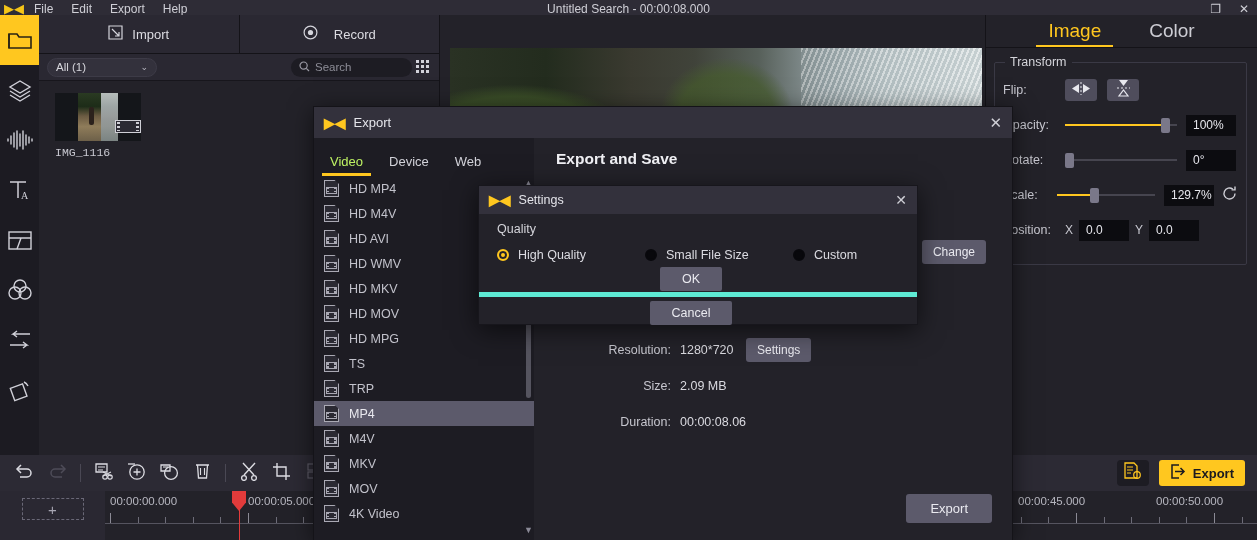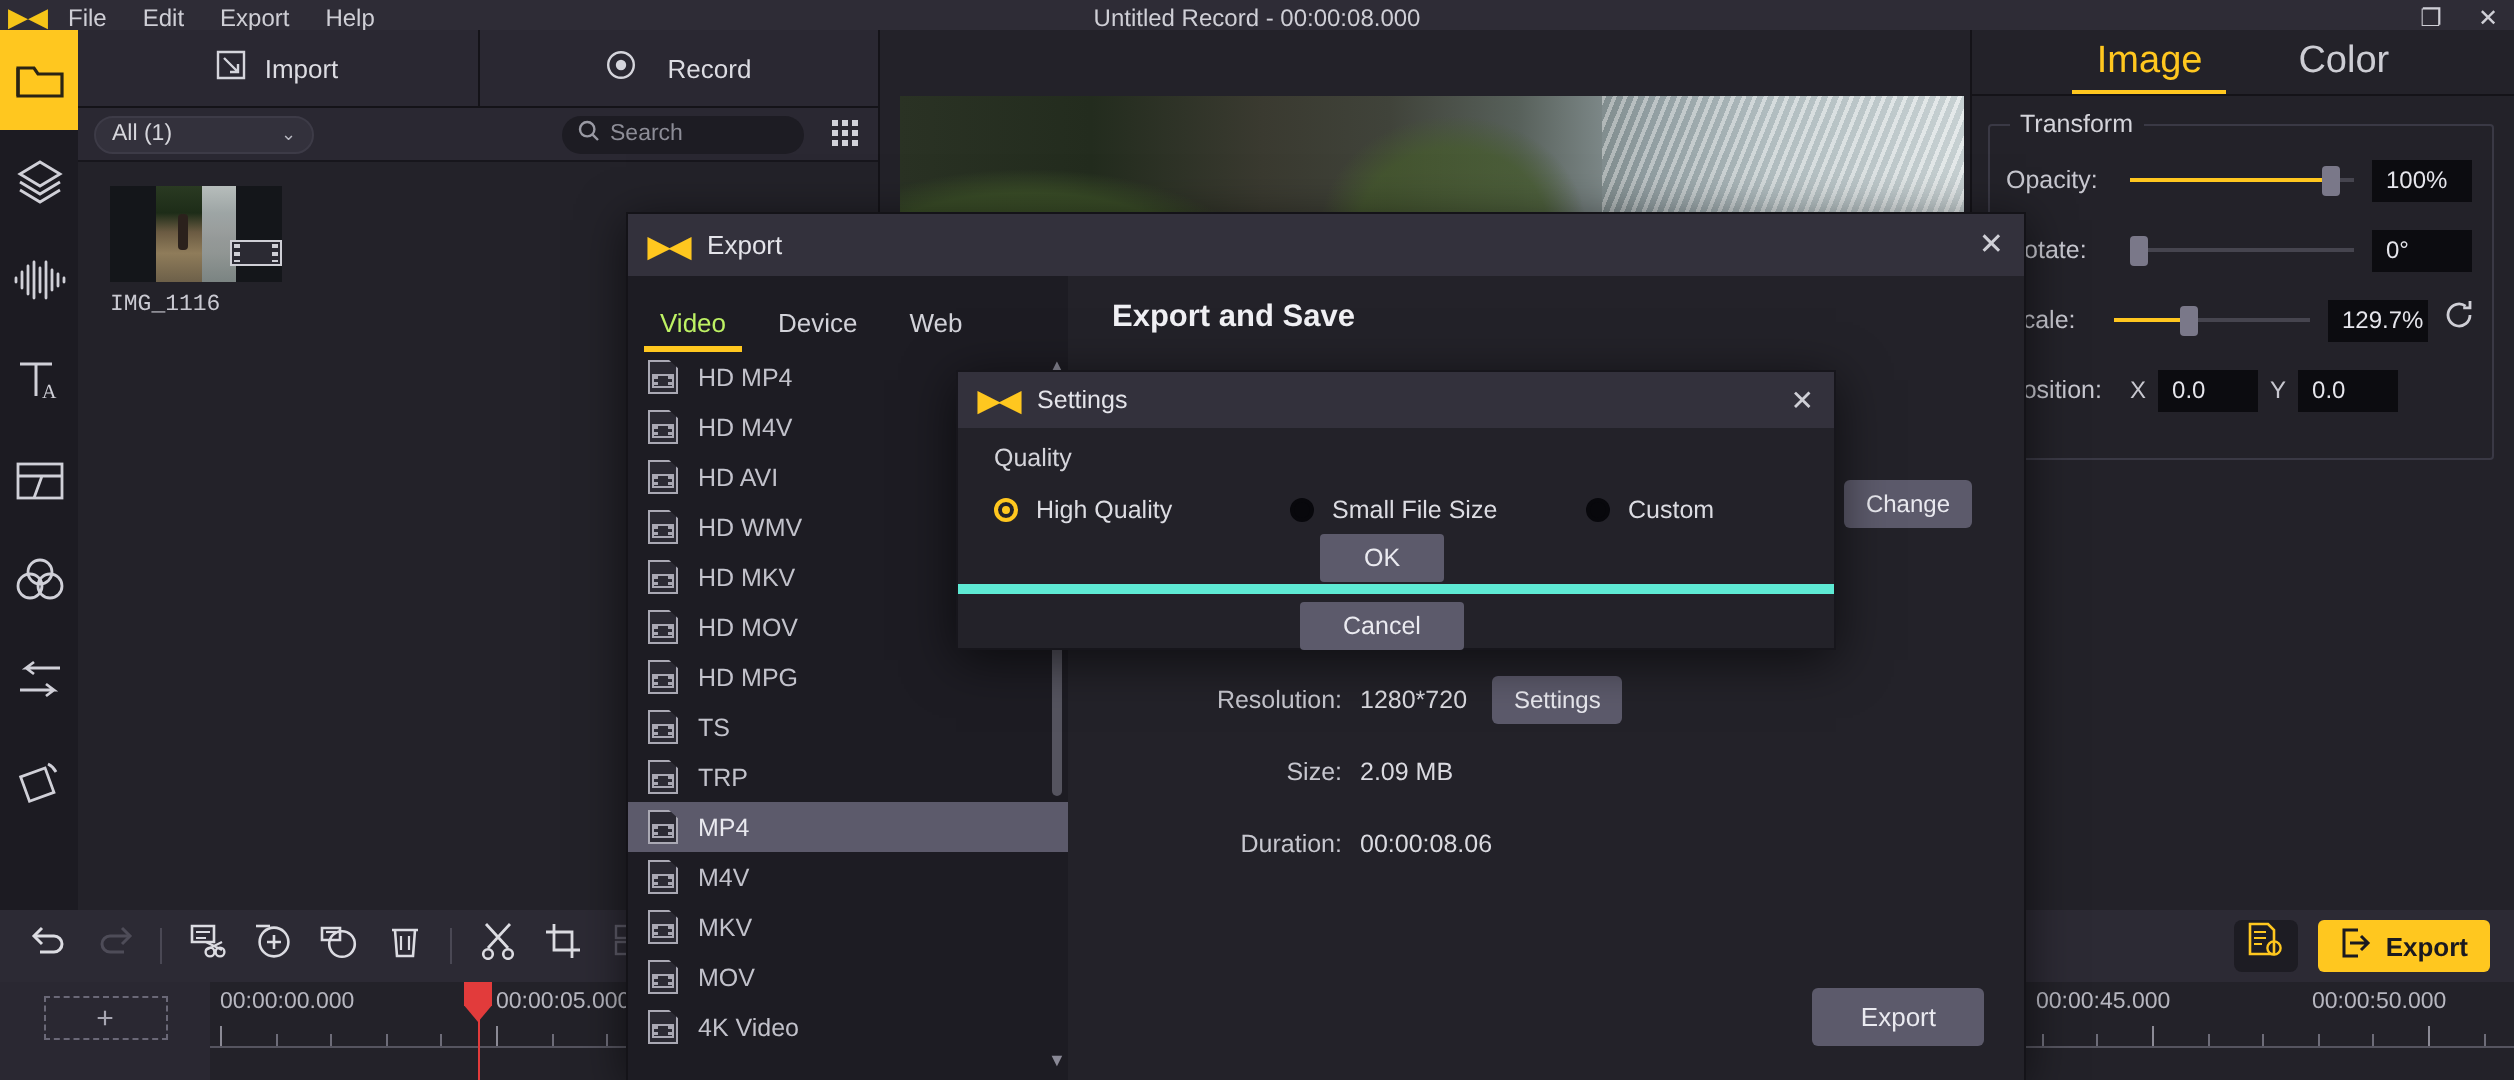--- a/index.html
+++ b/index.html
@@ -44,21 +44,21 @@
   .media-tabs {
     height: 39px; display: flex; background: #2a2832; border-bottom: 1px solid #141318;
   }
   .media-tab {
     flex: 1; display: flex; align-items: center; justify-content: center; gap: 9px;
     font-size: 13px; color: #dcdce2; cursor: pointer;
   }
   .media-tab + .media-tab { border-left: 1px solid #141318; gap: 16px; }
   .media-filterbar {
     height: 27px; background: #2a2832; display: flex; align-items: center;
-    padding: 0 8px; gap: 14px; border-bottom: 1px solid #17161c;
+    padding: 0 8px; gap: 4px; border-bottom: 1px solid #17161c;
   }
   .filter-select {
     width: 110px; height: 19px; background: #33313c; border: 1px solid #3d3b47;
     border-radius: 10px; font-size: 11.5px; color: #d6d6dc;
     display: flex; align-items: center; padding: 0 8px; cursor: pointer;
   }
   .filter-select .chev { margin-left: auto; font-size: 9px; color: #b9b9c2; }
   .search-box {
     margin-left: auto; width: 121px; height: 19px; background: #1d1c23;
     border-radius: 10px; display: flex; align-items: center; gap: 5px;
@@ -270,21 +270,21 @@
 <div id="app">
 
   <div class="titlebar">
     <div class="tb-logo">▶◀</div>
     <div class="tb-menu">
       <span>File</span>
       <span>Edit</span>
       <span>Export</span>
       <span>Help</span>
     </div>
-    <div class="tb-title">Untitled Record - 00:00:08.000</div>
+    <div class="tb-title">Untitled Search - 00:00:08.000</div>
     <div class="tb-win">
       <span>❐</span>
       <span>✕</span>
     </div>
   </div>
 
   <div class="rail">
     <div class="rail-item active">
       <span>
         <svg width="26" height="22" viewBox="0 0 26 22">
@@ -430,20 +430,41 @@
         <span>Image</span>
       </div>
       <div class="rp-tab">
         <span>Color</span>
       </div>
     </div>
 
     <div class="rp-group">
       <div class="legend">Transform</div>
 
+      <div class="rp-row">
+        <div class="rp-label">Flip:</div>
+        <div class="flipbtn">
+          <span>
+            <svg width="22" height="13" viewBox="0 0 22 13">
+                <path d="M9 2v9L2 6.5z" fill="#e8e8ee"></path>
+                <path d="M13 2v9l7-4.5z" fill="#e8e8ee"></path>
+                <path d="M11 0v13" stroke="#e8e8ee" stroke-dasharray="2 2"></path>
+              </svg>
+          </span>
+        </div>
+        <div class="flipbtn">
+          <span>
+            <svg width="13" height="20" viewBox="0 0 13 20">
+                <path d="M2 2h9L6.5 8z" fill="#e8e8ee"></path>
+                <path d="M2 18h9L6.5 12z" fill="none" stroke="#e8e8ee" stroke-width="1.2"></path>
+                <path d="M0 10h13" stroke="#e8e8ee" stroke-dasharray="2 2"></path>
+              </svg>
+          </span>
+        </div>
+      </div>
 
       <div class="rp-row">
         <div class="rp-label">Opacity:</div>
         <div class="slider">
           <div class="track"></div>
             <div class="fill" style="width:96px"></div>
           <div class="knob" style="left:96px"></div>
         </div>
         <div class="numbox">100%</div>
       </div>

